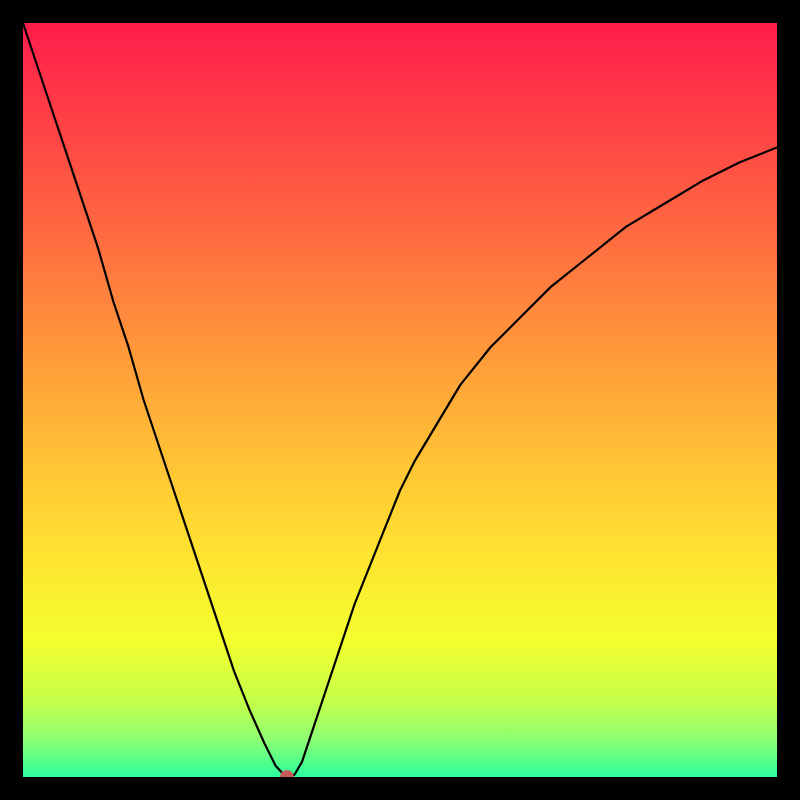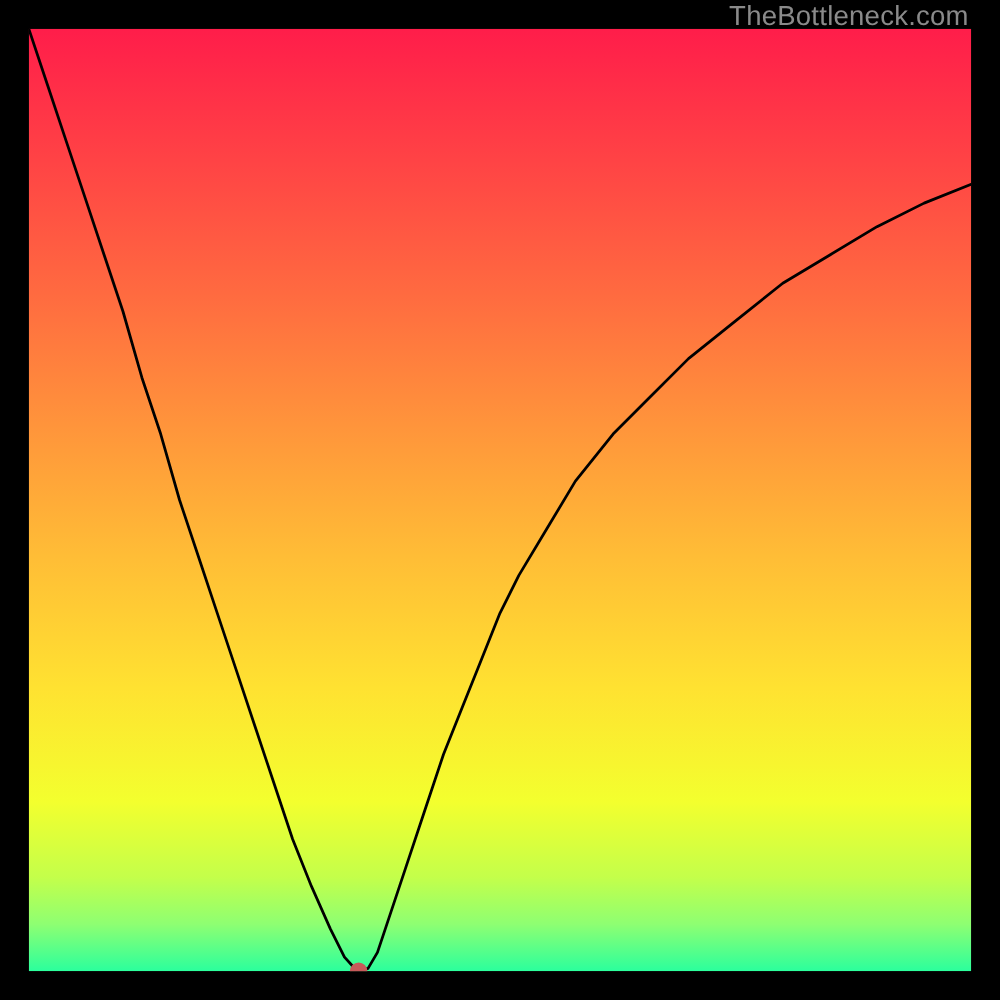--- a/index.html
+++ b/index.html
@@ -59,15 +59,14 @@
             <stop offset="95.0%" stop-color="#8eff72"></stop>
             <stop offset="100.0%" stop-color="#2bff9d"></stop>
           </linearGradient>
       </defs>
       <rect x="0" y="0" width="754" height="754" fill="url(#bg-grad)"></rect>
       <path id="curve-path" fill="none" stroke="#000" stroke-width="2.2" stroke-linecap="round" stroke-linejoin="round" d="M0.00 0.00 L15.08 45.24 L30.16 90.48 L45.24 135.72 L60.32 180.96 L75.40 226.20 L90.48 278.98 L105.56 324.22 L120.64 377.00 L135.72 422.24 L150.80 467.48 L165.88 512.72 L180.96 557.96 L196.04 603.20 L211.12 648.44 L226.20 686.14 L241.28 720.07 L252.59 742.69 L260.13 750.98 L263.90 754.00 L263.90 754.00 L271.44 751.74 L278.98 738.92 L286.52 716.30 L301.60 671.06 L316.68 625.82 L331.76 580.58 L346.84 542.88 L361.92 505.18 L377.00 467.48 L392.08 437.32 L414.70 399.62 L437.32 361.92 L467.48 324.22 L497.64 294.06 L527.80 263.90 L565.50 233.74 L603.20 203.58 L640.90 180.96 L678.60 158.34 L716.30 139.49 L754.00 124.41"></path>
       <circle id="marker-dot" r="7" fill="#c75a5a" cx="263.90" cy="754.00"></circle>
     </svg>
   </div>
 
-  <div class="watermark">TheBottleneck.com</div>
 
 </div>
 
 </body></html>

